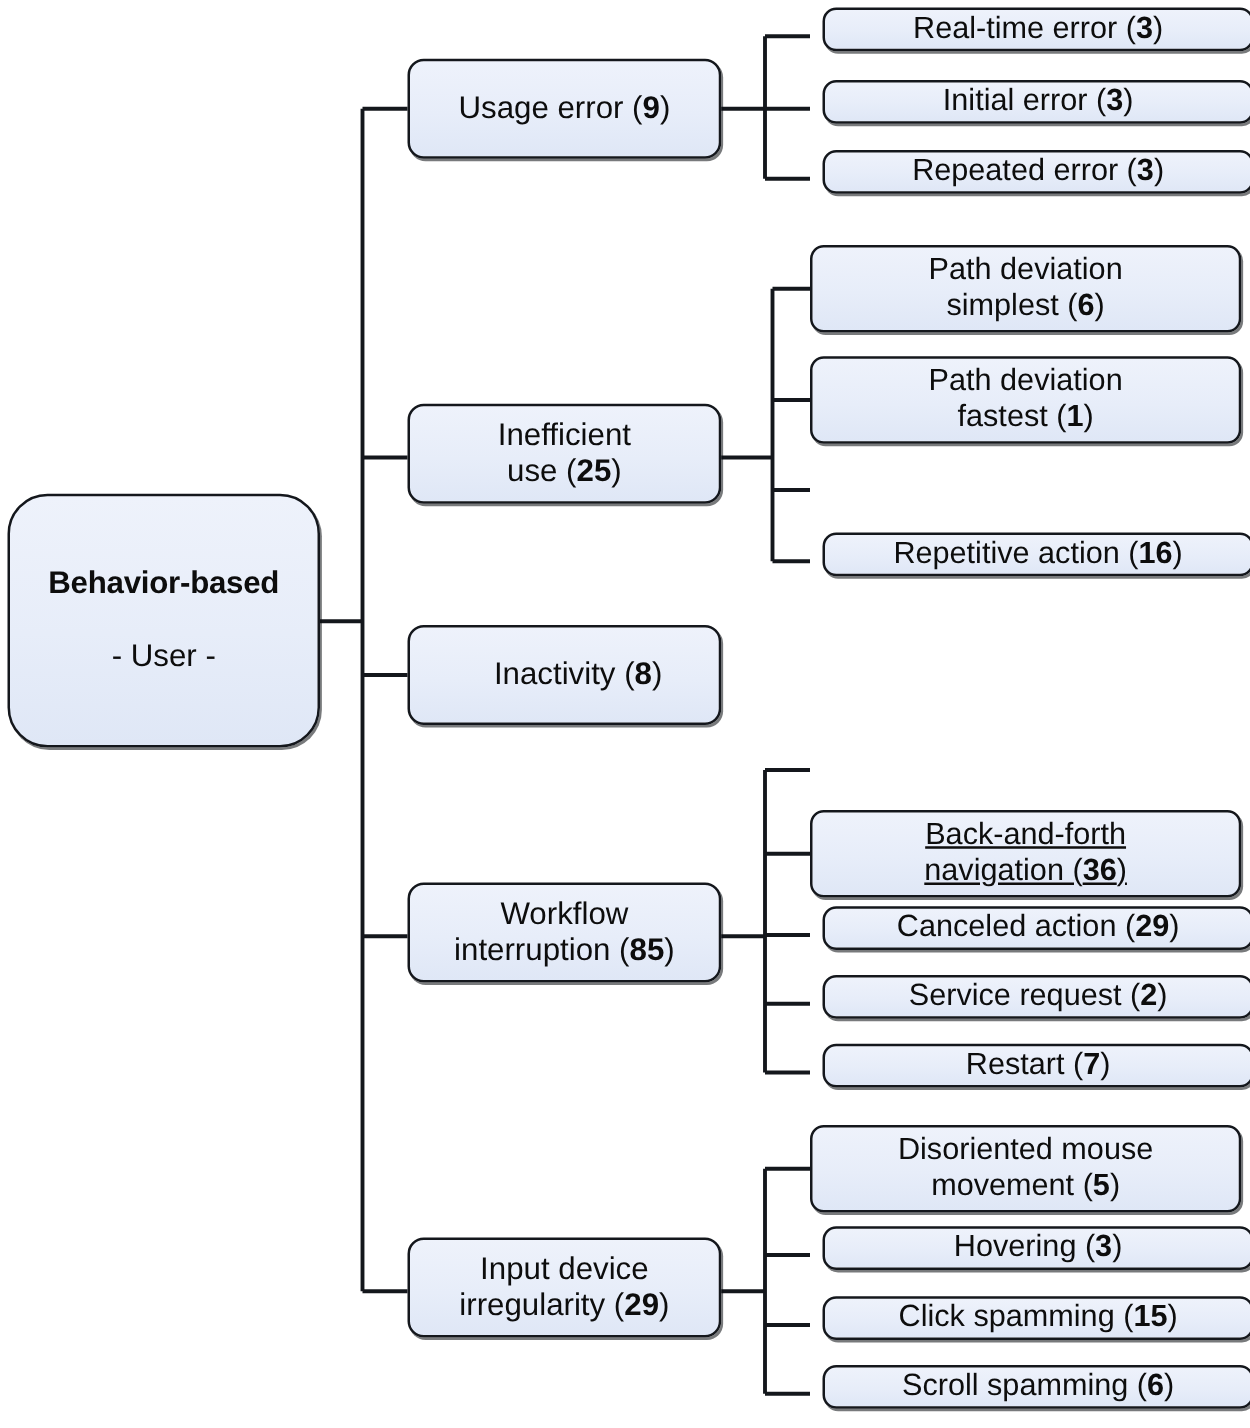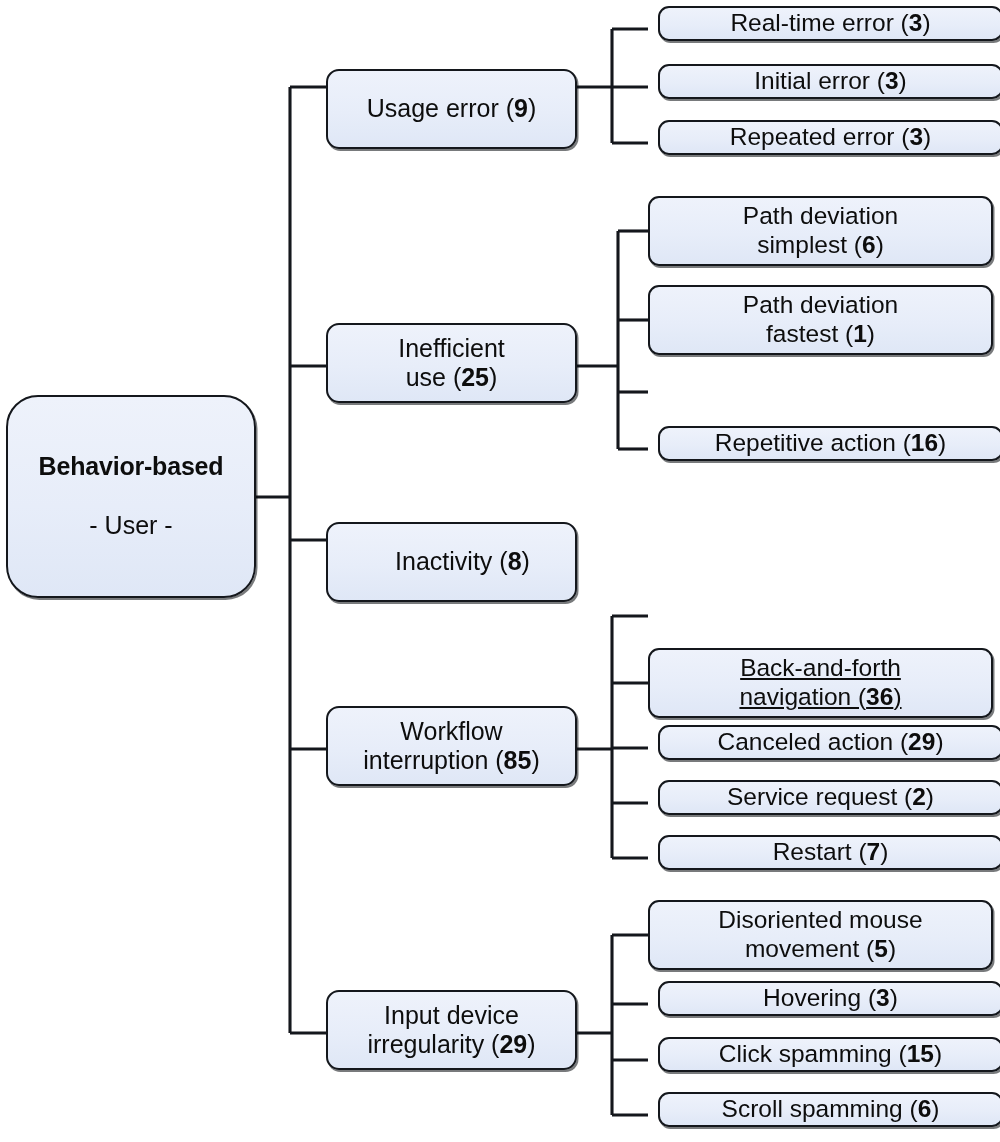--- a/index.html
+++ b/index.html
@@ -70,21 +70,21 @@
     font-weight: normal;
   }
 
   
   .node.cat {
     left: 326px;
     width: 251px;
     border-radius: 13px;
     font-size: 25px;
   }
-  .node.cat.h1 { height: 80px; margin-top: 22px; }
+  .node.cat.h1 { height: 80px; }
   .node.cat.h2 { height: 80px; }
 
   
   .node.leaf {
     left: 648px;
     width: 345px;
     border-radius: 11px;
     font-size: 24.5px;
   }
   .node.leaf.h1 { height: 35px; margin-left: 10px; }

